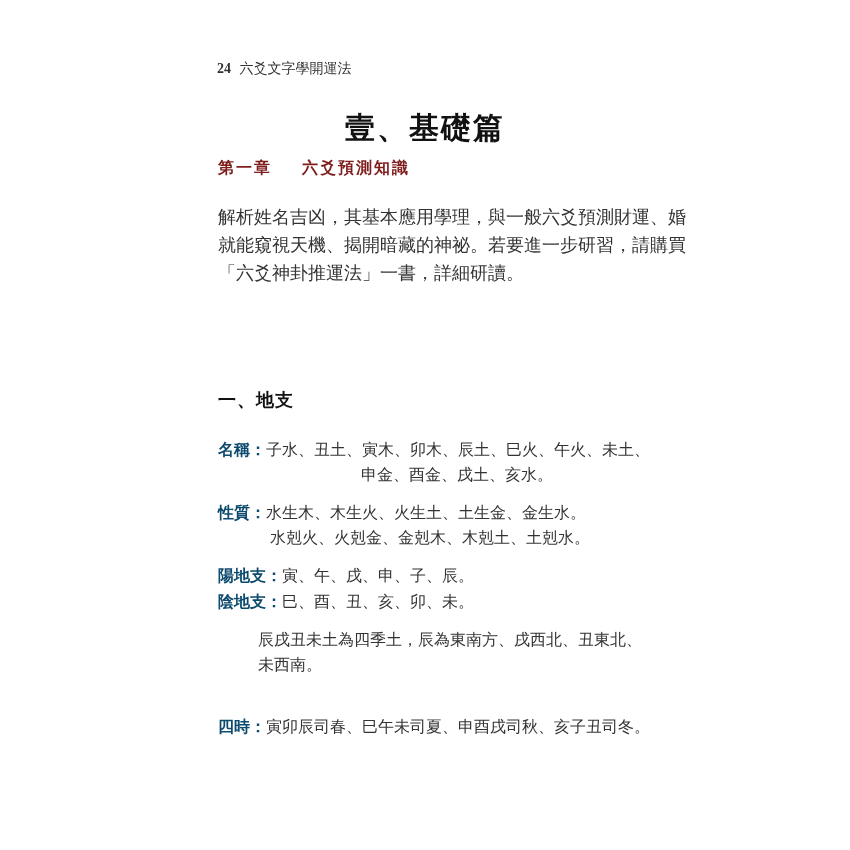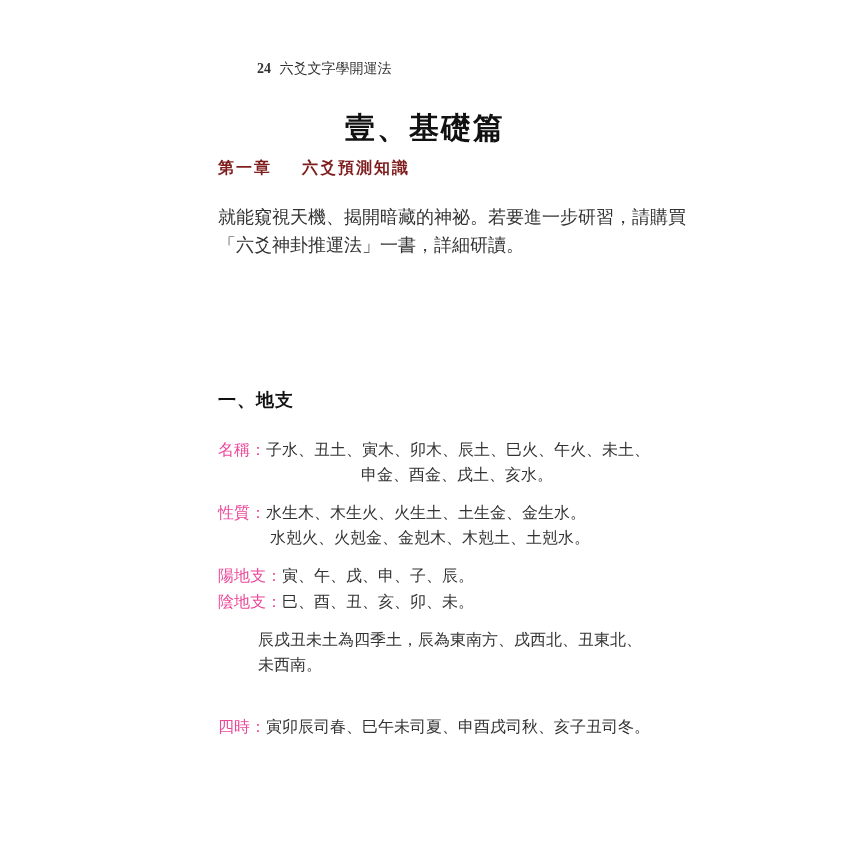--- a/index.html
+++ b/index.html
@@ -1,50 +1,51 @@
 <!DOCTYPE html>
 <html><head>
 <meta charset="utf-8">
 <style>
   html, body { margin: 0; padding: 0; background: #ffffff; }
   body { width: 850px; height: 850px; position: relative; overflow: hidden;
          font-family: "DejaVu Serif", "Liberation Serif", serif; color: #333; }
   .abs { position: absolute; white-space: nowrap; }
-  .header { left: 217px; top: 60px; font-size: 14px; color: #333; letter-spacing: 0px; margin-left: 40px; }
+  .header { left: 217px; top: 60px; font-size: 14px; color: #333; letter-spacing: 0px; }
   .header .num { font-family: "Liberation Serif", serif; font-weight: bold; margin-right: 4px; }
   .part-title { left: 0; width: 850px; top: 108px; text-align: center;
                 font-size: 30px; font-weight: bold; color: #111;
                 font-family: "DejaVu Sans", sans-serif; letter-spacing: 2px; }
   .chapter-title { left: 218px; top: 158px; font-size: 16px; font-weight: bold; color: #7f1d1d;
                    font-family: "DejaVu Sans", sans-serif; letter-spacing: 2px; }
   .chapter-title .gap { display: inline-block; width: 30px; }
   .para { left: 218px; top: 203px; width: 430px; font-size: 18px; line-height: 28px;
           color: #333; white-space: normal; font-family: "DejaVu Sans", sans-serif; }
   .para div { white-space: nowrap; }
   .section { left: 218px; top: 388px; font-size: 18px; font-weight: bold; color: #111;
              font-family: "DejaVu Sans", sans-serif; letter-spacing: 1px; }
   .entry { left: 218px; font-size: 16px; line-height: 25px; color: #333;
            font-family: "DejaVu Sans", sans-serif; }
-  .entry .label { font-weight: normal; color: #ec4899; }
+  .entry .label { font-weight: bold; color: #0c4a6e; }
 </style>
 </head>
 <body>
 
 <div class="abs header">
   <span class="num">24</span>
   <span>六爻文字學開運法</span>
 </div>
 
 <div class="abs part-title">壹、基礎篇</div>
 
 <div class="abs chapter-title">
   <span>第一章</span><span class="gap"></span><span>六爻預測知識</span>
 </div>
 
 <div class="abs para">
+  <div>解析姓名吉凶，其基本應用學理，與一般六爻預測財運、婚</div>
   <div>就能窺視天機、揭開暗藏的神祕。若要進一步研習，請購買</div>
   <div>「六爻神卦推運法」一書，詳細研讀。</div>
 </div>
 
 <div class="abs section">一、地支</div>
 
 <div class="abs entry" style="top:437px;">
   <div><span class="label">名稱：</span><span>子水、丑土、寅木、卯木、辰土、巳火、午火、未土、</span></div>
   <div style="padding-left:46px;text-align:center;">申金、酉金、戌土、亥水。</div>
 </div>

